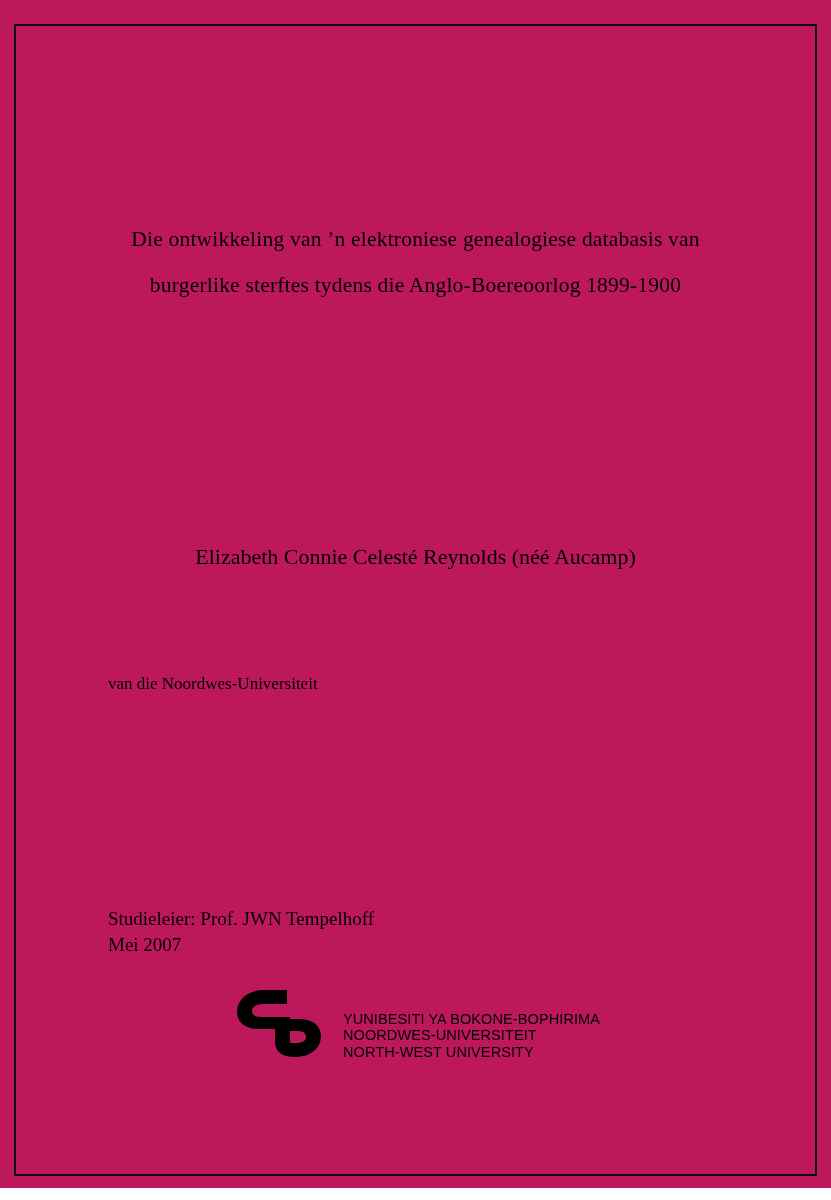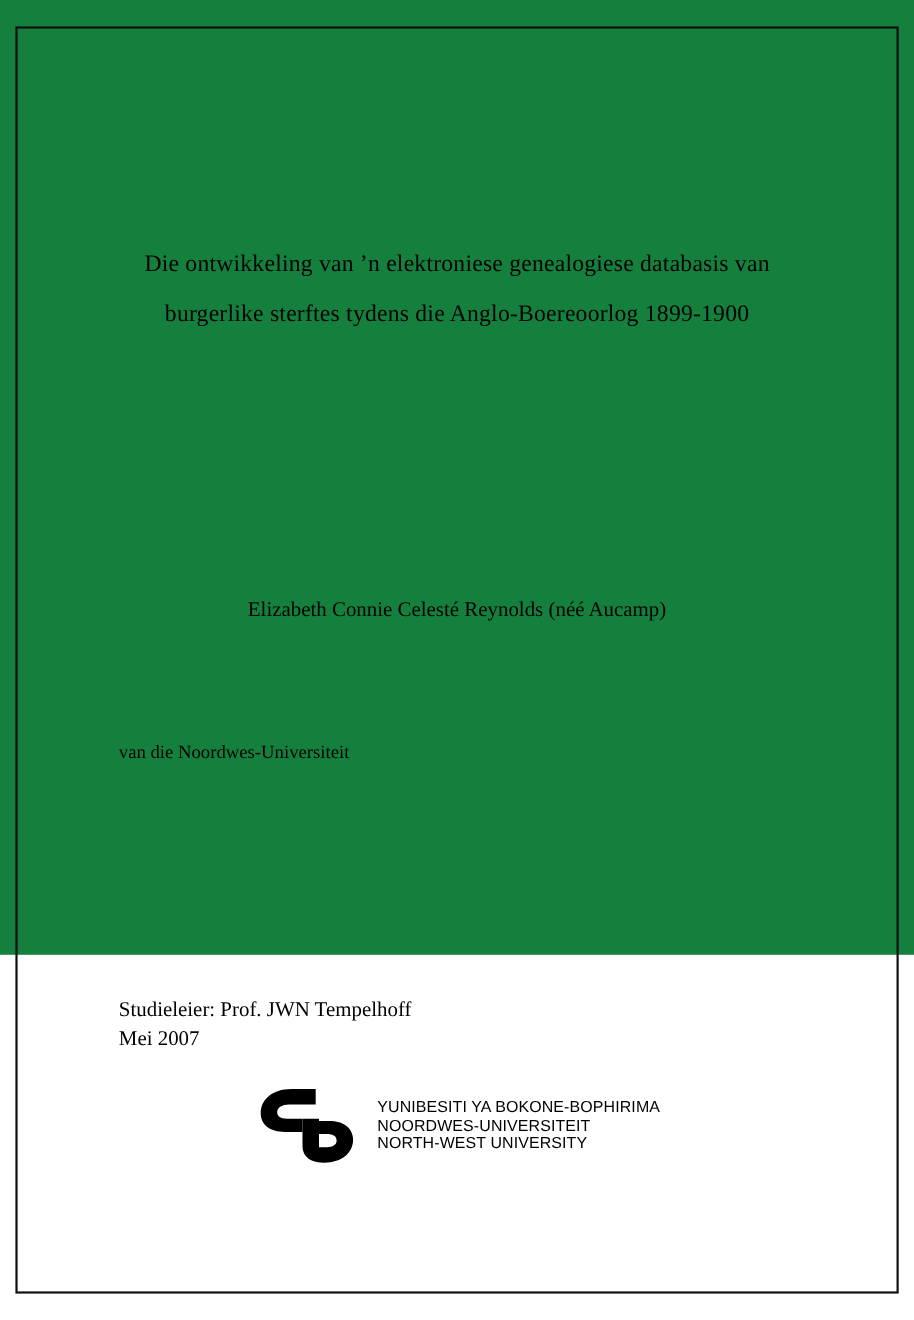--- a/index.html
+++ b/index.html
@@ -10,22 +10,22 @@
   body {
     width: 831px;
     height: 1200px;
     font-family: "Liberation Serif", serif;
     color: #000000;
     overflow: hidden;
   }
   .page {
     position: relative;
     width: 831px;
-    height: 868px;
-    background: #15803d;
+    height: 1188px;
+    background: #be185d;
     box-sizing: border-box;
   }
   
   .page-frame {
     position: absolute;
     left: 14px;
     top: 24px;
     width: 803px;
     height: 1152px;
     border: 2px solid #101010;
@@ -60,21 +60,21 @@
     top: 432px;
     text-align: center;
     font-size: 15.5px;
   }
   .author {
     position: absolute;
     left: 0;
     right: 0;
     top: 518px;
     text-align: center;
-    font-size: 19px;
+    font-size: 22px;
   }
   .abstract-block {
     position: absolute;
     left: 92px;
     right: 92px;
     top: 645px;
     font-size: 17px;
     line-height: 26px;
   }
   .just {
@@ -94,21 +94,21 @@
     font-size: 19px;
     line-height: 26px;
   }
   .logo-block {
     position: absolute;
     left: 0;
     right: 0;
     top: 960px;
     display: flex;
     justify-content: center;
-    align-items: center;
+    align-items: flex-end;
   }
   .logo-mark {
     width: 104px;
     height: 74px;
     margin-right: 8px;
     flex: 0 0 auto;
   }
   .logo-text {
     font-family: "Liberation Sans", sans-serif;
     font-size: 14.5px;

